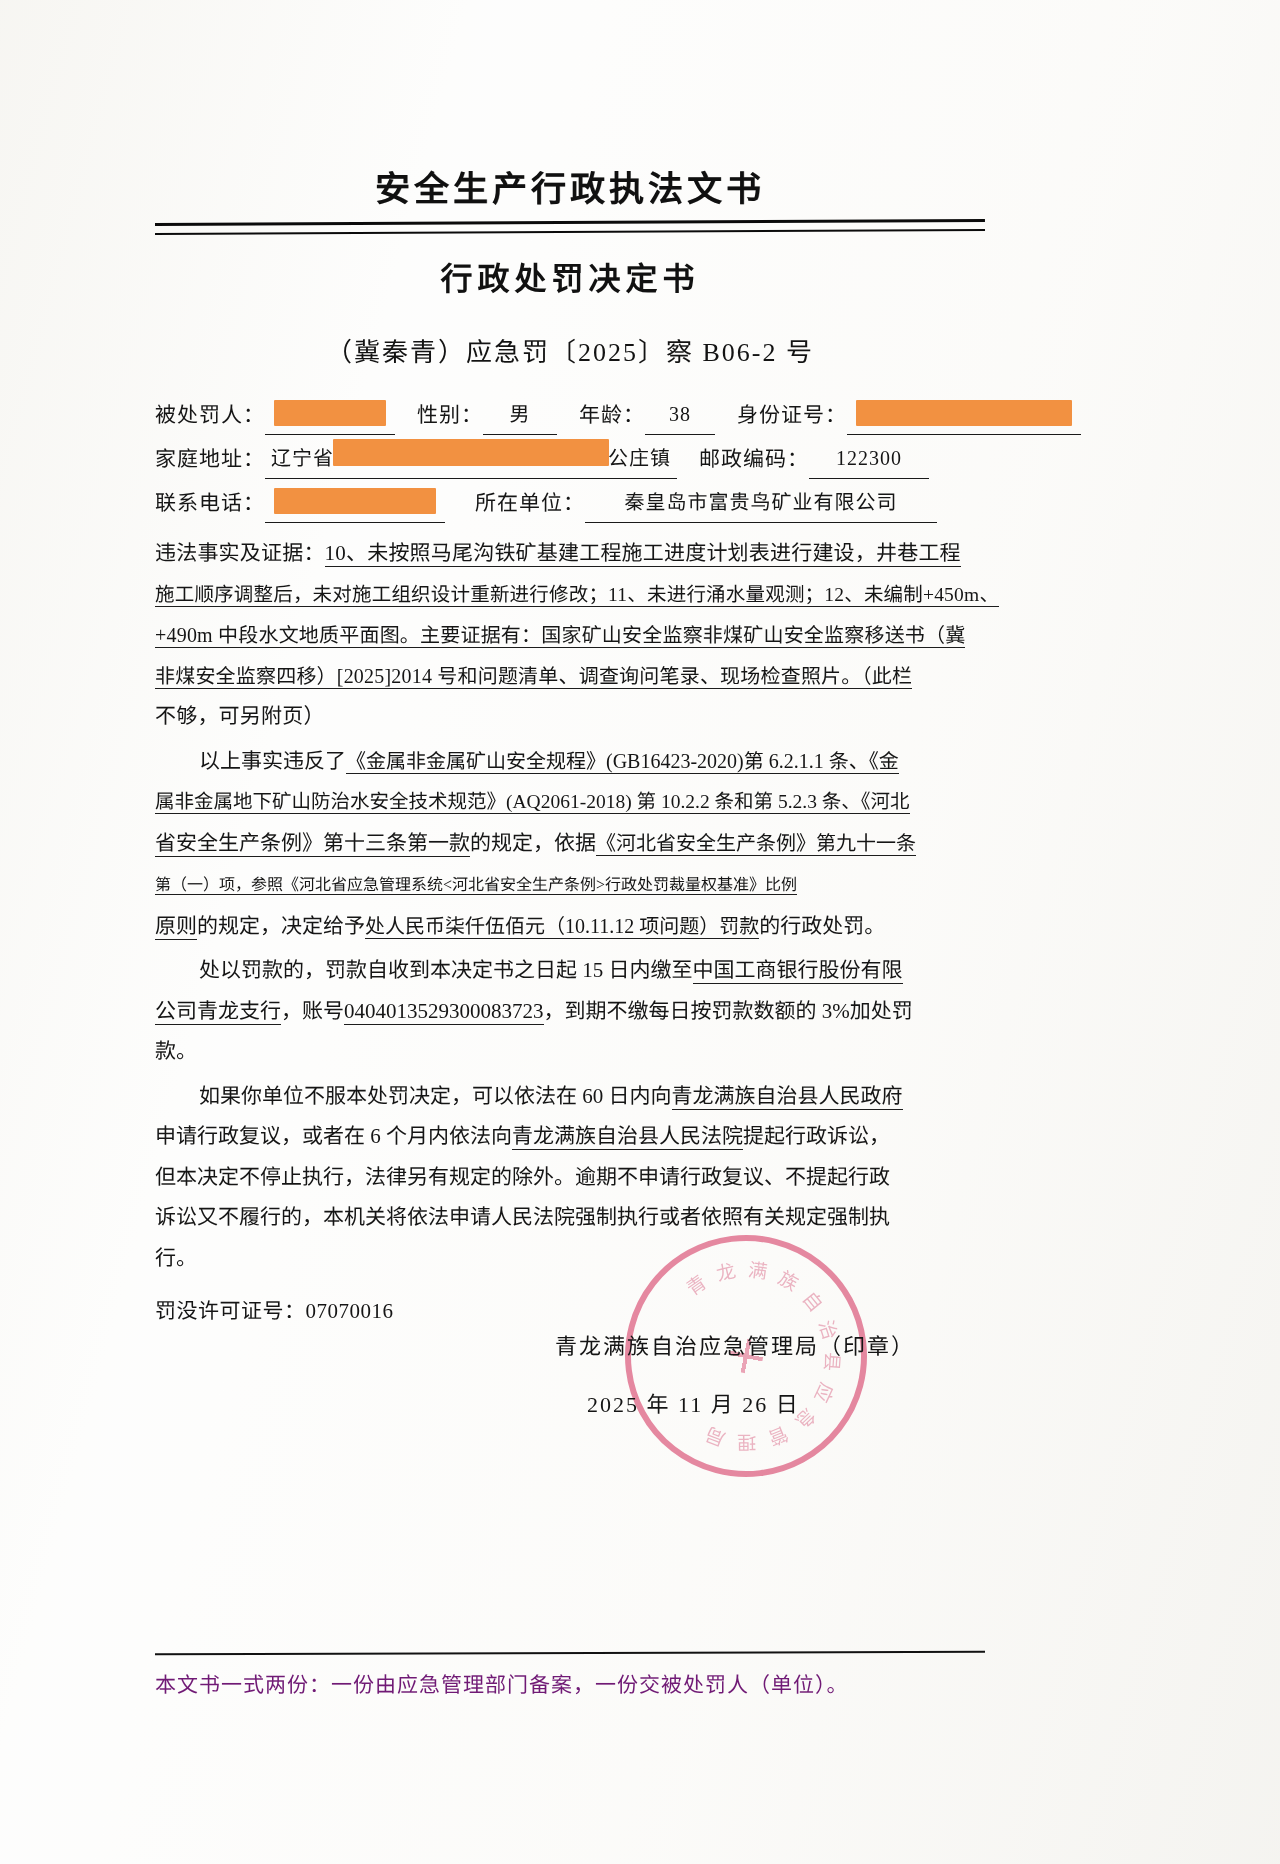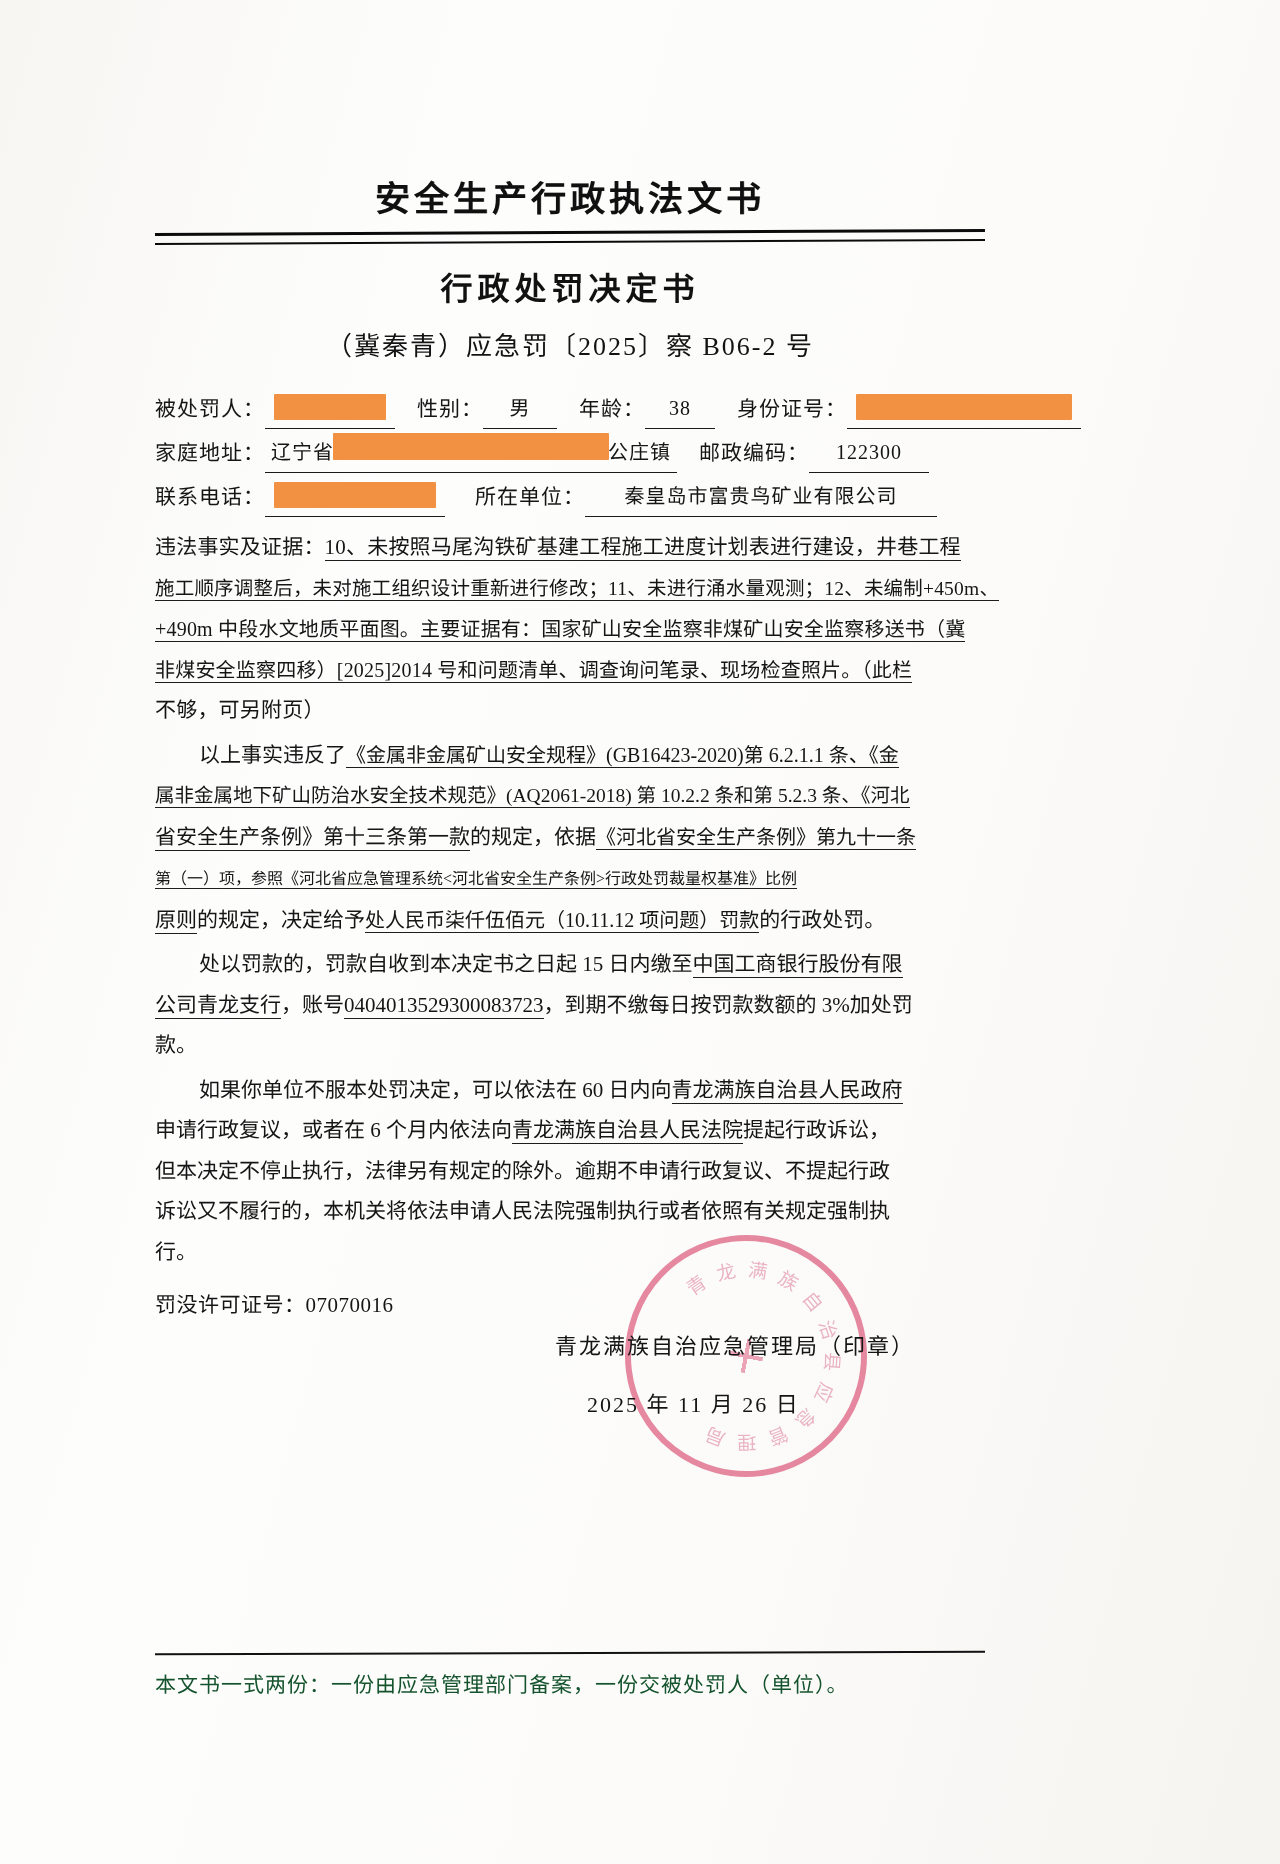--- a/index.html
+++ b/index.html
@@ -21,21 +21,21 @@
   }
   
   .paper-tint{
     position:absolute;inset:0;
     background:
       linear-gradient(105deg,rgba(246,245,241,0.9) 0%,rgba(255,255,255,0.2) 28%,rgba(250,249,246,0.55) 65%,rgba(243,242,238,0.85) 100%);
     pointer-events:none;
   }
   .content{
     position:absolute;
-    left:155px; top:10px; width:830px;
+    left:155px; top:0; width:830px;
   }
 
   
   .doc-title{
     text-align:center;
     font-family:"DejaVu Serif","Liberation Serif",serif;
     font-weight:bold;
     font-size:35px;
     letter-spacing:4px;
     margin-top:160px;
@@ -55,21 +55,21 @@
     font-weight:bold;
     font-size:32px;
     letter-spacing:5px;
     margin-top:20px;
     color:#111;
   }
   .doc-number{
     text-align:center;
     font-size:26px;
     letter-spacing:2px;
-    margin-top:16px;
+    margin-top:32px;
     color:#131313;
     font-family:"Liberation Serif",serif;
   }
 
   
   .fields{margin-top:26px;font-size:21px;line-height:40px;}
   .frow{
     display:flex;align-items:flex-end;
     white-space:nowrap;
     margin-bottom:3px;
@@ -169,21 +169,21 @@
     position:absolute;
     left:155px;top:1652px;width:830px;
     border-top:2.2px solid #121212;
     transform:rotate(-0.18deg);
   }
   .footer-text{
     position:absolute;
     left:155px;top:1668px;width:830px;
     font-size:21px;
     letter-spacing:1px;
-    color:#14532d;
+    color:#701a75;
   }
   .permit{
     font-size:21px;
     margin-top:16px;
     letter-spacing:0.5px;
   }
 </style>
 </head>
 <body>
 

